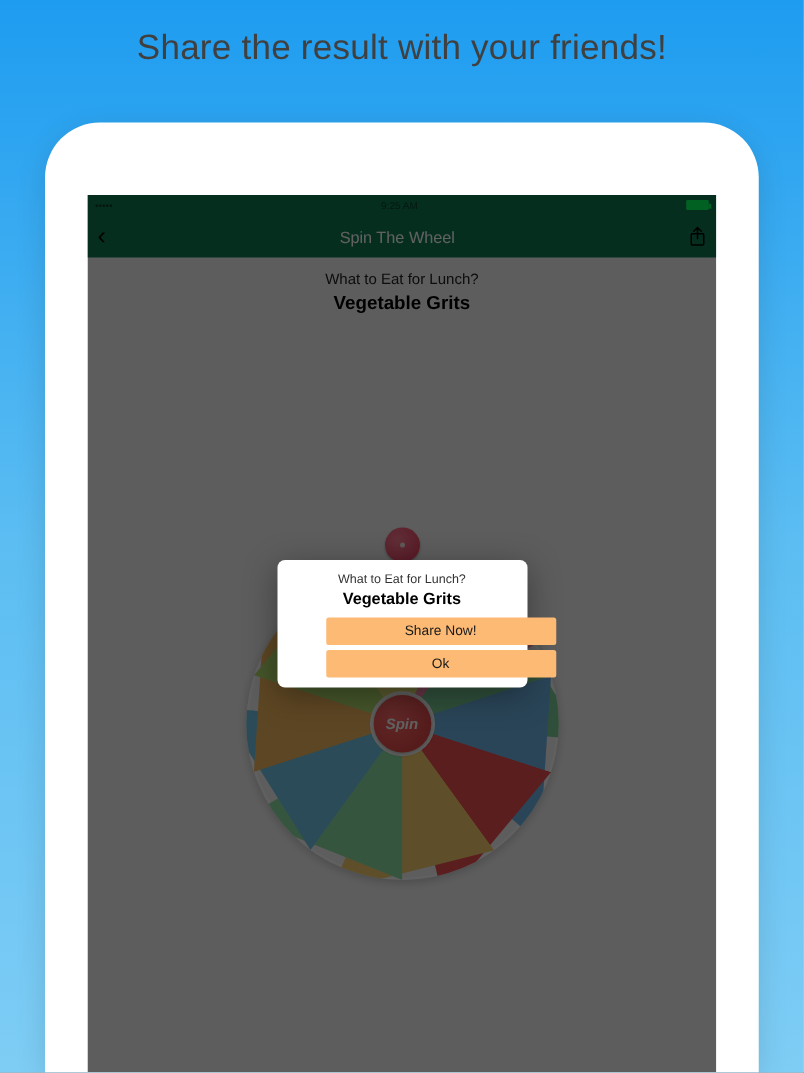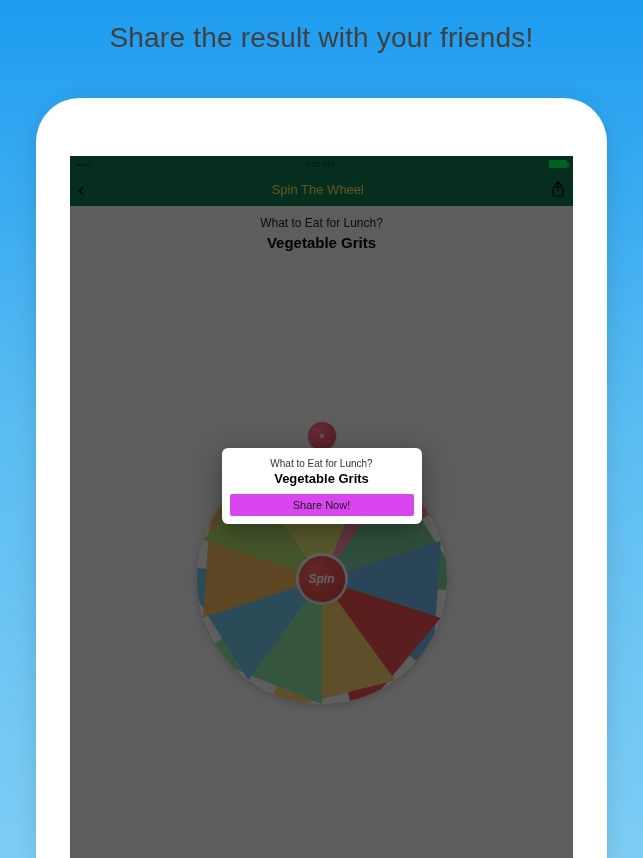--- a/index.html
+++ b/index.html
@@ -61,21 +61,21 @@
   .nav-bar {
     height: 34px;
     background: #0f7a53;
     display: flex;
     align-items: center;
     justify-content: space-between;
     padding: 0 8px;
     color: #000;
   }
   .nav-back { font-size: 20px; line-height:1; color:#000; }
-  .nav-title { font-size: 13px; color:#fde047; }
+  .nav-title { font-size: 13px; color:#ffffff; }
   .nav-share { width:14px; height:16px; position:relative;}
   .nav-share svg { width:14px; height:16px; display:block; }
 
   .question-bar {
     text-align:center;
     font-size: 12px;
     color:#222;
     padding: 10px 0 4px;
   }
   .result-title {
@@ -184,29 +184,30 @@
   .modal-result{
     text-align:center;
     font-size:13px;
     font-weight:700;
     color:#000;
     padding:2px 0 8px;
   }
   .modal-btn{
     display:block;
     width:100%;
-    background:#d946ef;
+    background:#fdba74;
     color:#1a1a1a;
     font-size:11px;
     text-align:center;
     padding:5px 16px;
     border:none;
     border-radius:2px;
     margin-top:4px;
     cursor:pointer;
+    margin-left:31px;
   }
   .modal-btn:first-of-type{margin-top:0;}
 </style>
 </head>
 <body>
 
 <div class="promo-caption">Share the result with your friends!</div>
 
 <div class="device-frame">
   <div class="device-screen">
@@ -271,16 +272,17 @@
         <div class="hub">Spin</div>
       </div>
     </div>
 
     <div class="dim-overlay"></div>
 
     <div class="modal">
       <div class="modal-q">What to Eat for Lunch?</div>
       <div class="modal-result">Vegetable Grits</div>
       <button class="modal-btn">Share Now!</button>
+      <button class="modal-btn">Ok</button>
     </div>
 
   </div>
 </div>
 
 </body></html>

